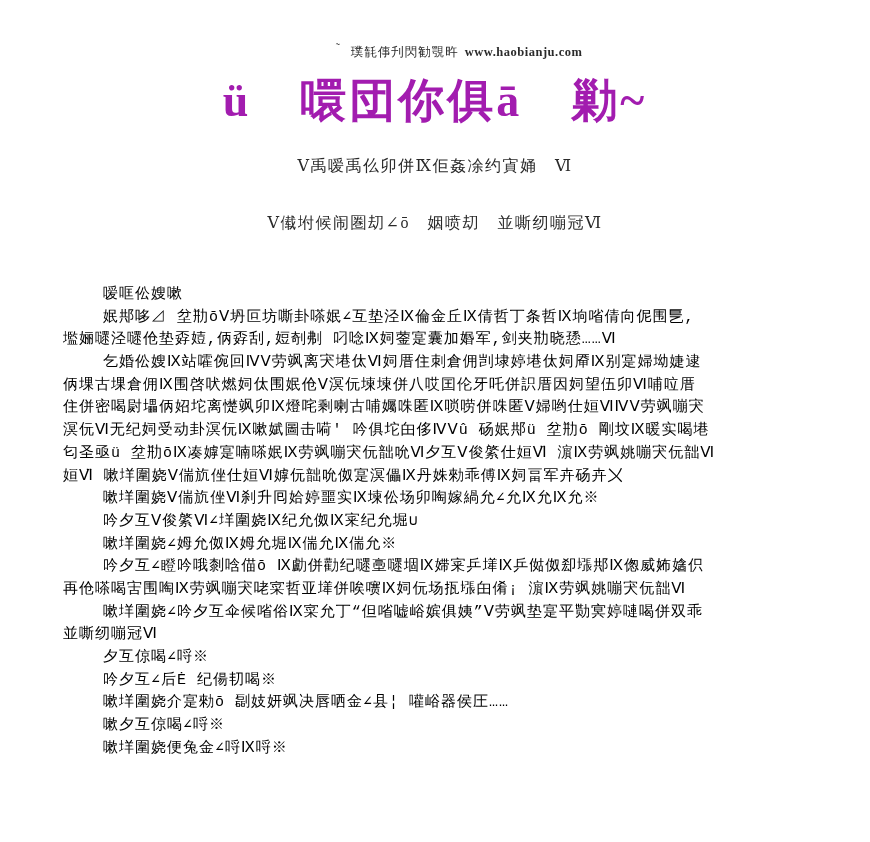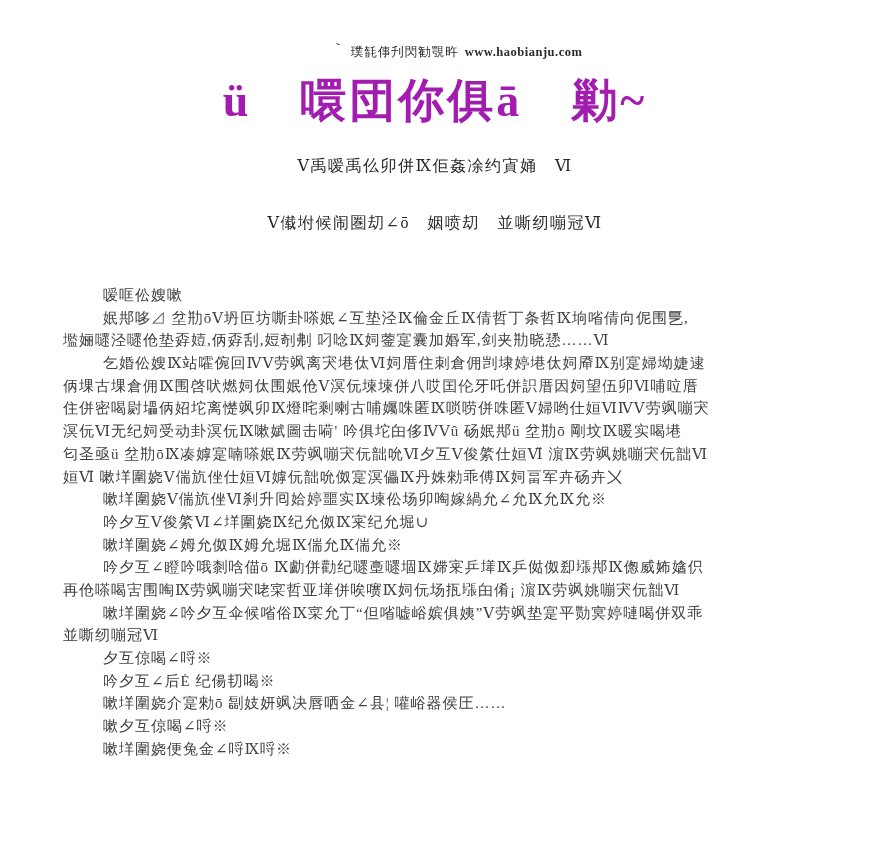--- a/index.html
+++ b/index.html
@@ -34,21 +34,21 @@
     position:absolute;left:0;width:100%;
     text-align:center;
     font-size:16px;color:#2a2a2a;
     letter-spacing:1.5px;
     white-space:nowrap;
   }
   .subtitle-1{top:144px;margin-top:12px;}
   .subtitle-2{top:213px;}
   .doc-body{
     position:absolute;top:284px;left:63px;width:755px;
-    font-size:15px;color:#404040;
+    font-size:15px;color:#000000;font-family:Liberation Mono, monospace;
   }
   .line{
     height:22.7px;line-height:22.7px;
     letter-spacing:1px;
     white-space:nowrap;
   }
   .line.indent{padding-left:40px;}
 </style>
 </head>
 <body>

